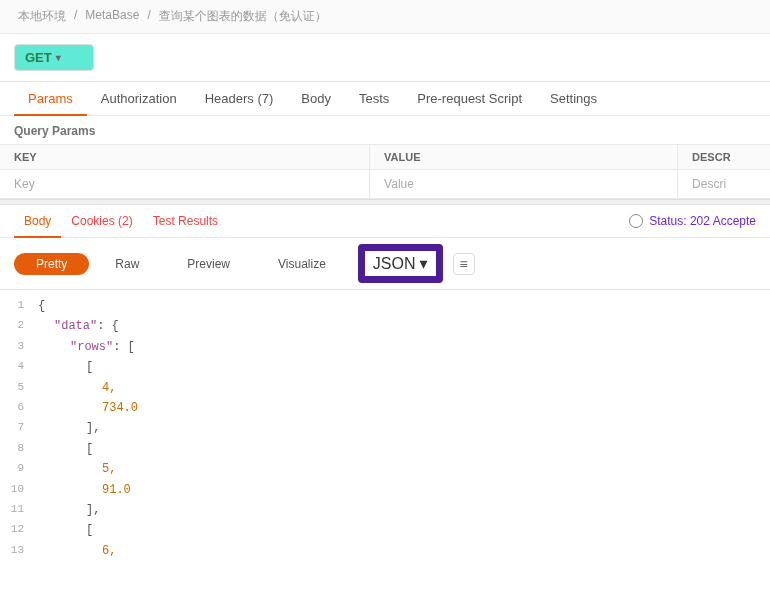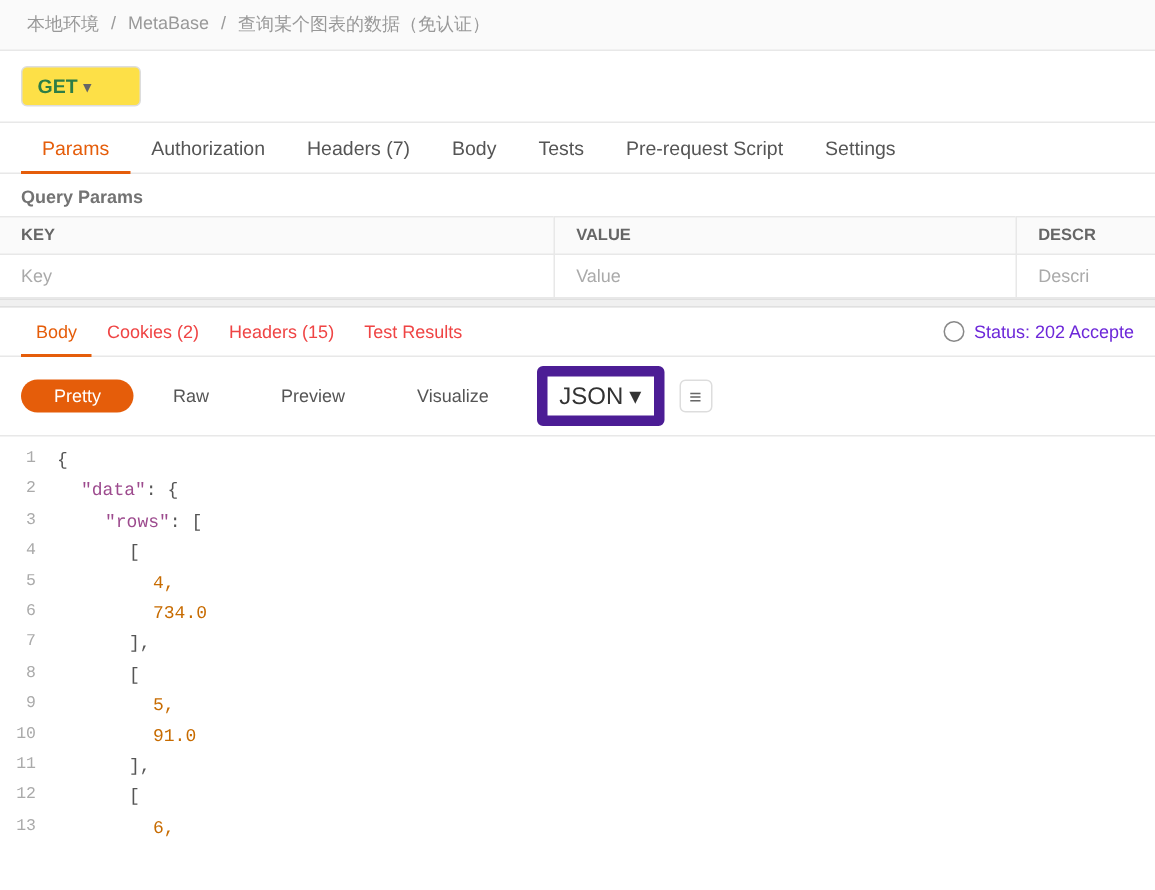--- a/index.html
+++ b/index.html
@@ -27,21 +27,21 @@
       display: flex;
       align-items: center;
       padding: 10px 14px;
       border-bottom: 1px solid #e8e8e8;
       gap: 8px;
     }
     .method-select {
       display: flex;
       align-items: center;
       gap: 4px;
-      background: #fde047;
+      background: #5eead4;
       border: 1px solid #ddd;
       border-radius: 4px;
       padding: 5px 10px;
       font-size: 13px;
       font-weight: 600;
       color: #2d7d46;
       cursor: pointer;
       min-width: 80px;
     }
     .method-select .chevron {
@@ -286,21 +286,20 @@
       <td>Descri</td>
     </tr>
   </tbody>
 </table>
 
 <div class="section-divider"></div>
 
 <div class="response-tabs-row">
   <div class="response-tab active">Body</div>
   <div class="response-tab">Cookies (2)</div>
-  <div class="response-tab">Headers (15)</div>
   <div class="response-tab">Test Results</div>
   <div class="response-status">
     <span class="globe-icon"></span>
     <span class="status-badge">Status: 202 Accepte</span>
   </div>
 </div>
 
 <div class="format-bar">
   <button class="fmt-btn active">Pretty</button>
   <button class="fmt-btn">Raw</button>

